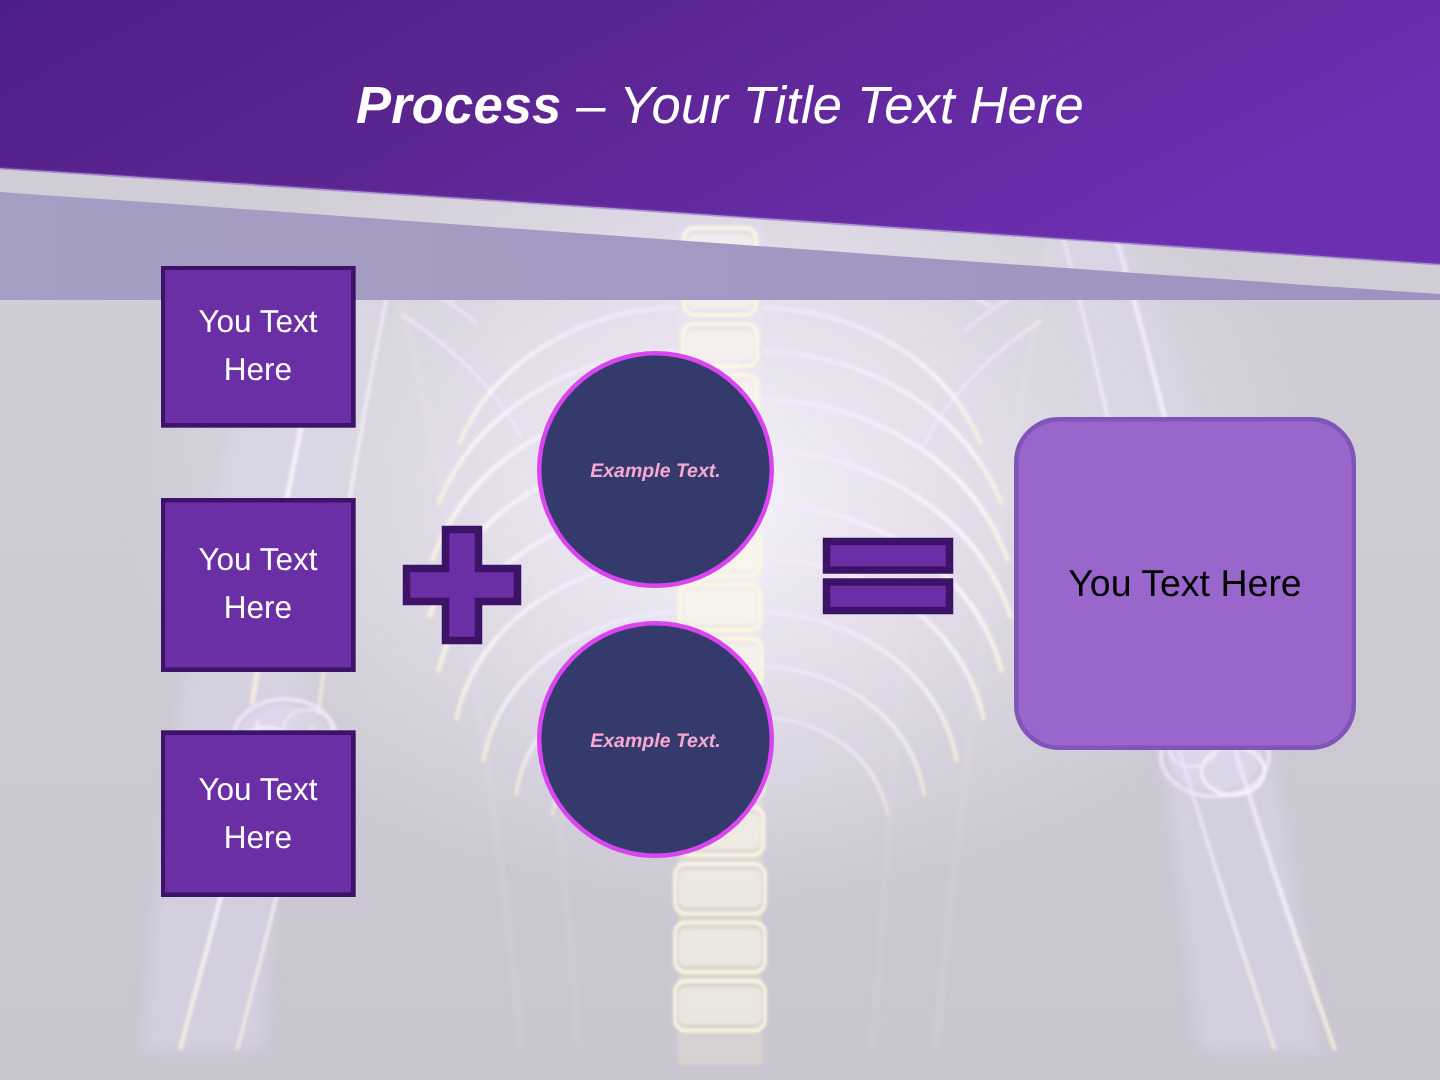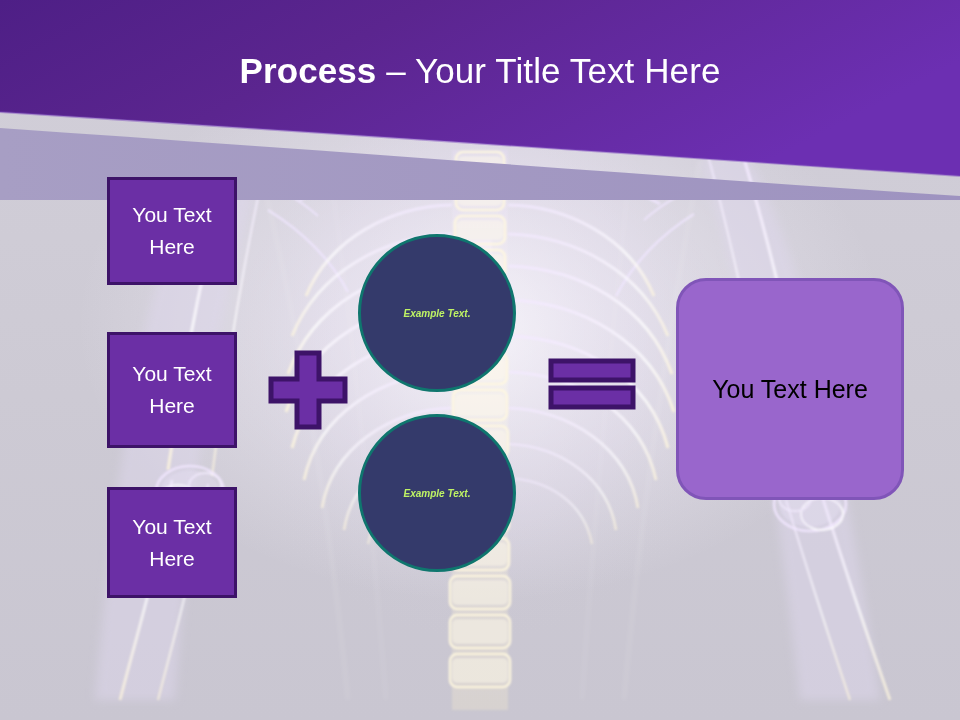--- a/index.html
+++ b/index.html
@@ -14,21 +14,21 @@
   
   .bg-layer{position:absolute;inset:0;}
   .bg-base{
     background:
       radial-gradient(ellipse 60% 55% at 50% 45%, rgba(240,236,246,.95) 0%, rgba(206,202,214,0) 70%),
       linear-gradient(180deg,#d2cfd9 0%,#cdcad4 55%,#c9c6d1 100%);
   }
   .bg-svg{position:absolute;inset:0;}
 
   
-  .header-wrap{position:absolute;left:0;top:0;width:960px;height:208px;}
+  .header-wrap{position:absolute;left:0;top:0;width:960px;height:208px;font-style:italic;}
   .title{
     position:absolute;left:0;top:50px;width:960px;
     text-align:center;color:#ffffff;font-size:35px;line-height:42px;
     letter-spacing:.1px;white-space:nowrap;
   }
   .title .t-bold{font-weight:bold;}
   .title .t-light{font-weight:normal;}
 
   
   .sq{
@@ -40,23 +40,23 @@
   .sq1{left:107px;top:177px;width:130px;height:108px;}
   .sq2{left:107px;top:332px;width:130px;height:116px;}
   .sq3{left:107px;top:487px;width:130px;height:111px;}
 
   
   .plus{position:absolute;left:268px;top:350px;width:80px;height:80px;}
 
   
   .circ{
     position:absolute;border-radius:50%;
-    background:#343a6b;border:3px solid #0f766e;
-    color:#bef264;font-weight:bold;font-style:italic;
-    font-size:10px;line-height:23px;text-align:center;
+    background:#343a6b;border:3px solid #d946ef;
+    color:#f9a8d4;font-weight:bold;font-style:italic;
+    font-size:13px;line-height:23px;text-align:center;
     display:flex;align-items:center;justify-content:center;
   }
   .circ1{left:358px;top:234px;width:152px;height:152px;}
   .circ2{left:358px;top:414px;width:152px;height:152px;}
 
   
   .eq{position:absolute;left:548px;top:358px;width:88px;height:52px;}
 
   
   .rrect{

